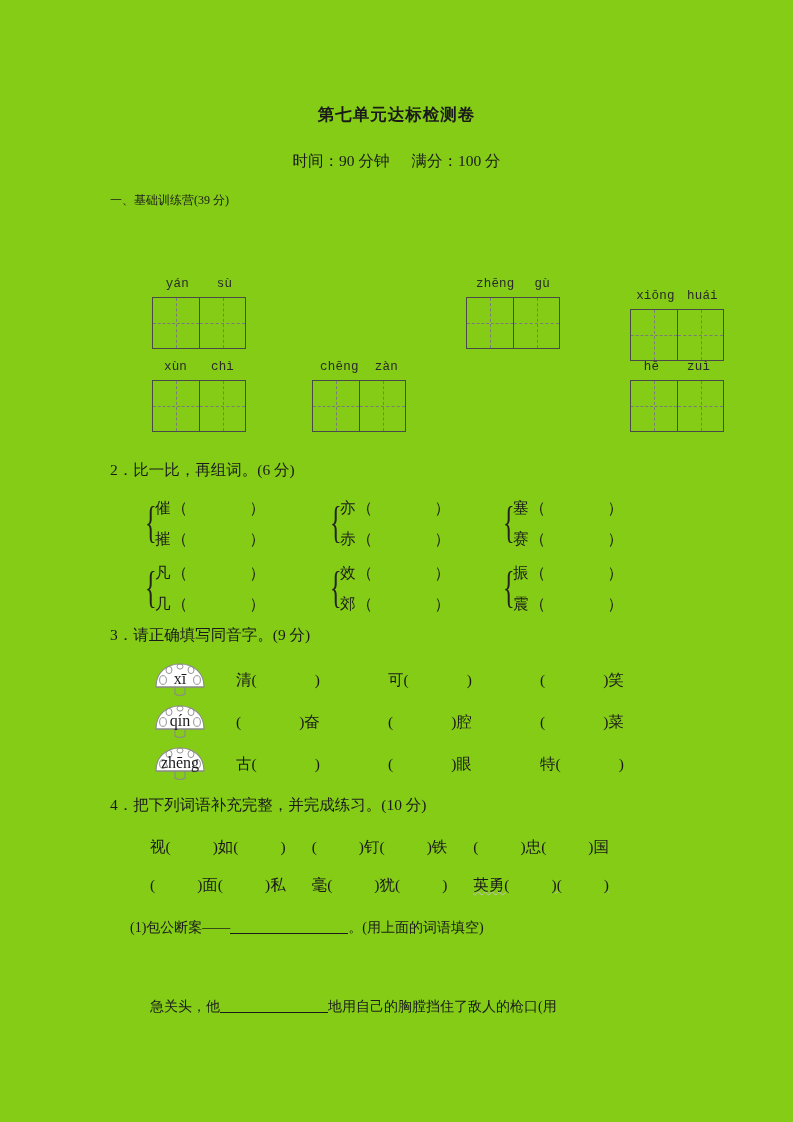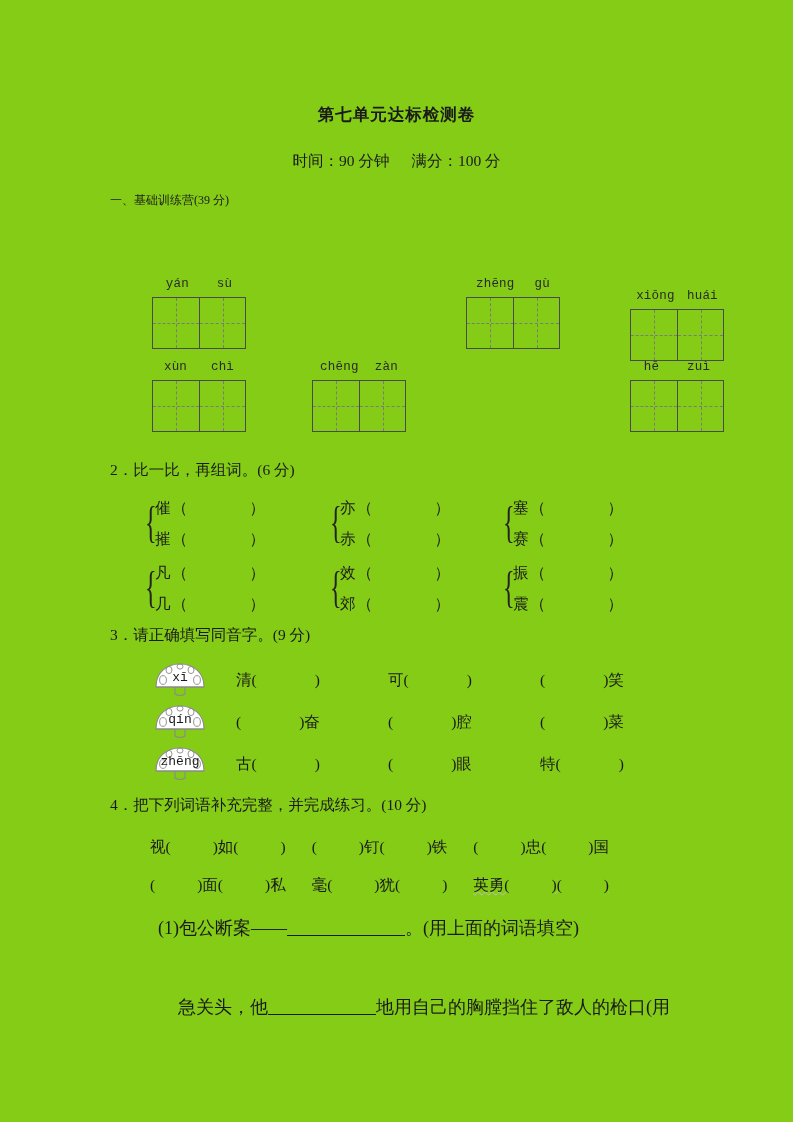--- a/index.html
+++ b/index.html
@@ -119,22 +119,22 @@
     width: 56px;
     height: 38px;
     flex: none;
   }
   .mushroom svg { display: block; }
   .mush-text {
     position: absolute;
     left: 0; right: 0;
     top: 9px;
     text-align: center;
-    font-family: Liberation Mono, monospace;
-    font-size: 13px;
+    font-family: Liberation Serif, serif;
+    font-size: 16px;
     color: #1a1a1a;
   }
   .hz-cells {
     display: flex;
     font-size: 15.5px;
     white-space: nowrap;
   }
   .hz-cell { width: 152px; }
   .hz-cell .blank { display: inline-block; width: 58px; }
 
@@ -150,23 +150,22 @@
   .wavy {
     text-decoration: underline;
     text-decoration-style: wavy;
     text-decoration-color: #bdbdbd;
     text-decoration-thickness: 1px;
   }
 
   .sub-q {
     position: absolute;
     left: 130px;
-    font-size: 18px;
-    white-space: nowrap;
-    margin-left: 28px;
+    font-size: 14px;
+    white-space: nowrap;
   }
   .sub-q.indent { left: 150px; }
   .ul {
     display: inline-block;
     border-bottom: 1px solid #1a1a1a;
     height: 17px;
     vertical-align: -2px;
   }
 </style>
 </head>

